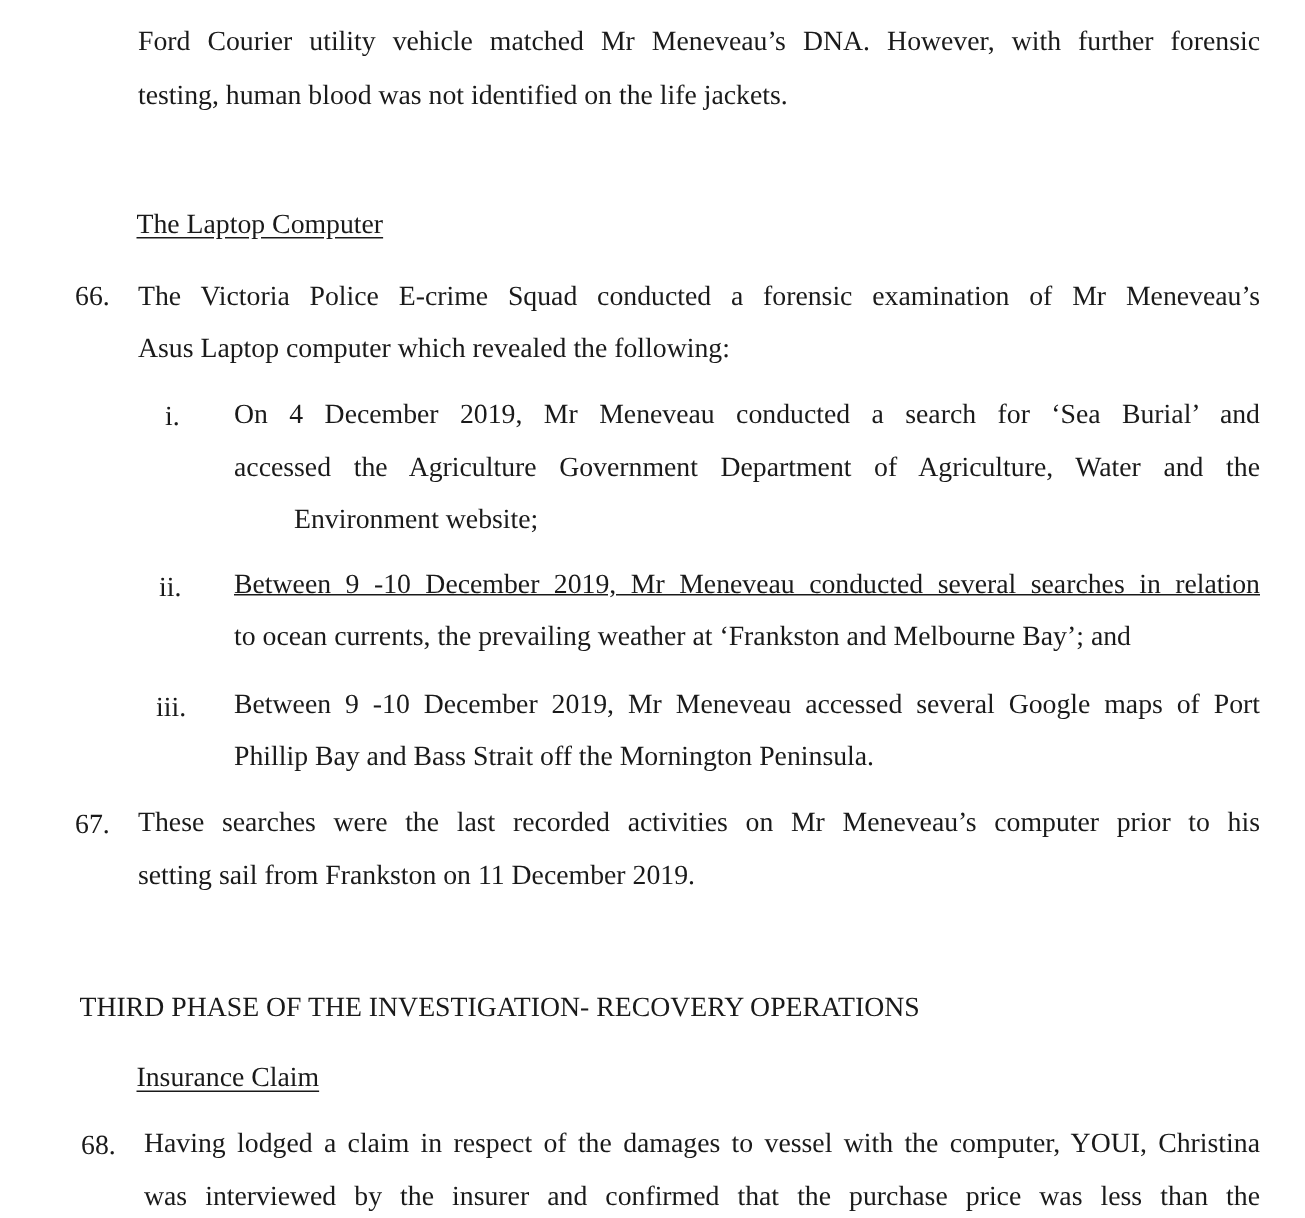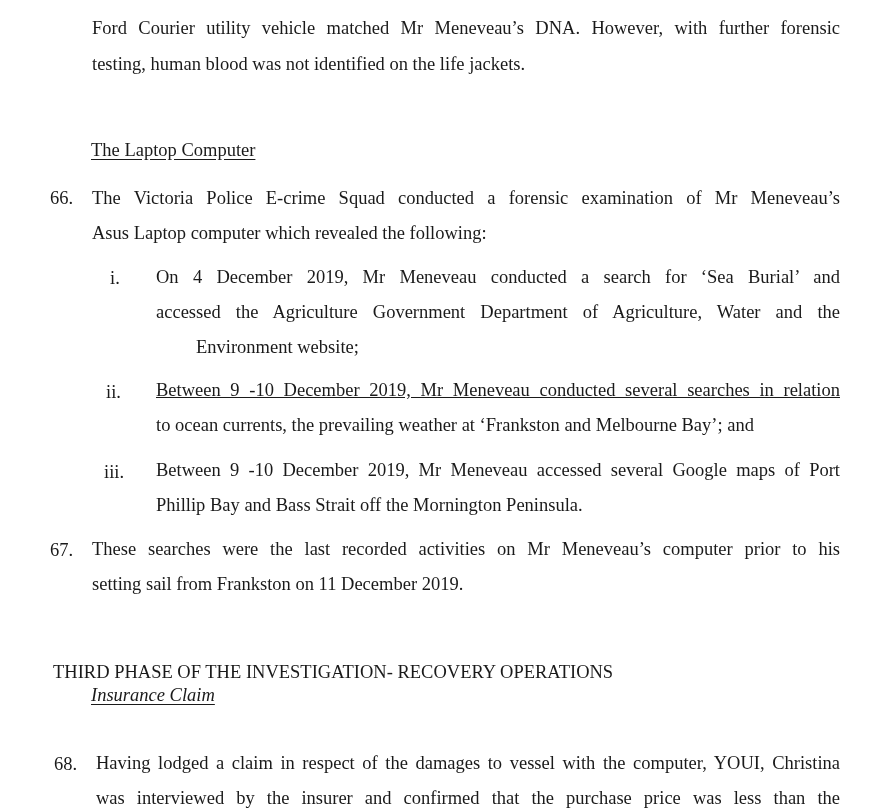--- a/index.html
+++ b/index.html
@@ -72,19 +72,19 @@
 </div>
 
 <div>
   <div class="num" style="left:50px; top:539px;">67.</div>
   <div class="line justify" style="left:92px; top:538px; width:748px;">These searches were the last recorded activities on Mr Meneveau’s computer prior to his</div>
   <div class="line" style="left:92px; top:573px;">setting sail from Frankston on 11 December 2019.</div>
 </div>
 
 <div class="line" style="left:53px; top:661px;">THIRD PHASE OF THE INVESTIGATION- RECOVERY OPERATIONS</div>
 
-<div class="line u" style="left:91px; top:684px;font-style:italic;">Insurance Claim</div>
+<div class="line u" style="left:91px; top:708px;">Insurance Claim</div>
 
 <div>
   <div class="num" style="left:54px; top:753px;text-align:right;">68.</div>
   <div class="line justify" style="left:96px; top:752px; width:744px;">Having lodged a claim in respect of the damages to vessel with the computer, YOUI, Christina</div>
   <div class="line justify" style="left:96px; top:787px; width:744px;">was interviewed by the insurer and confirmed that the purchase price was less than the</div>
 </div>
 
 </body></html>

